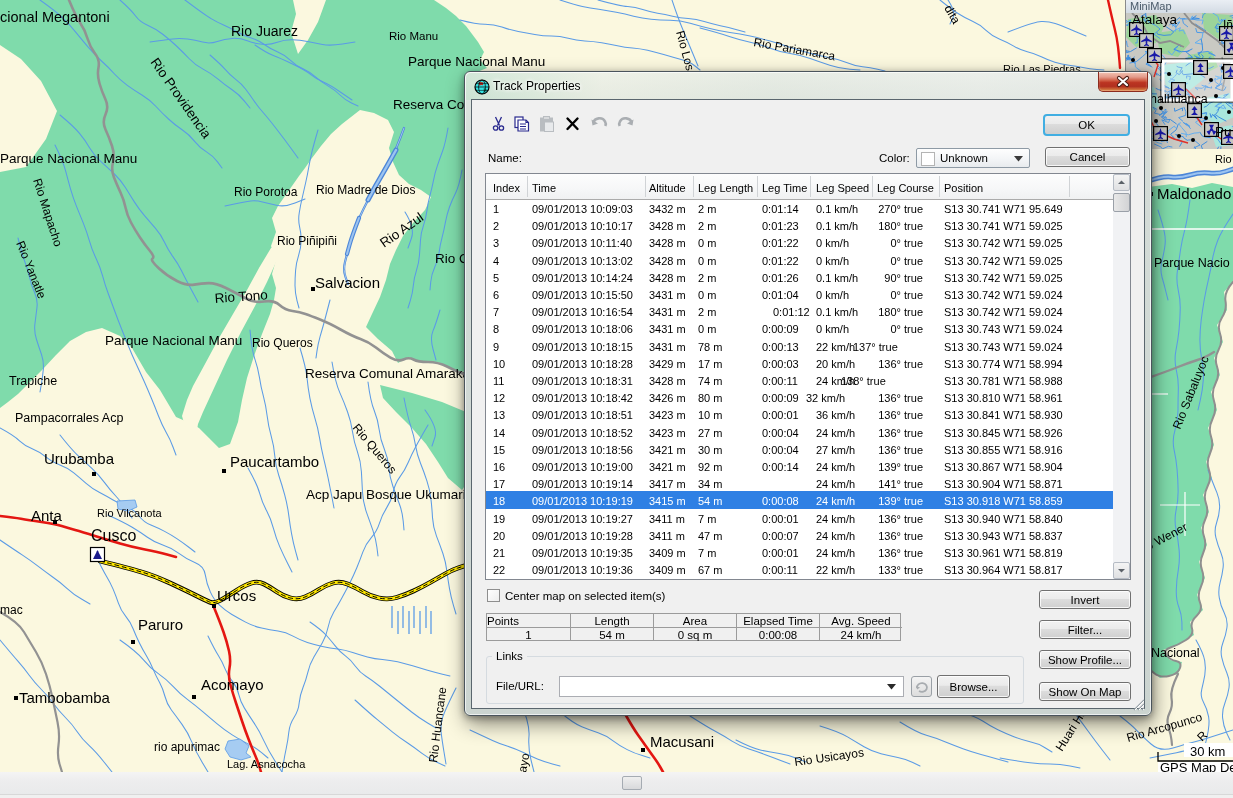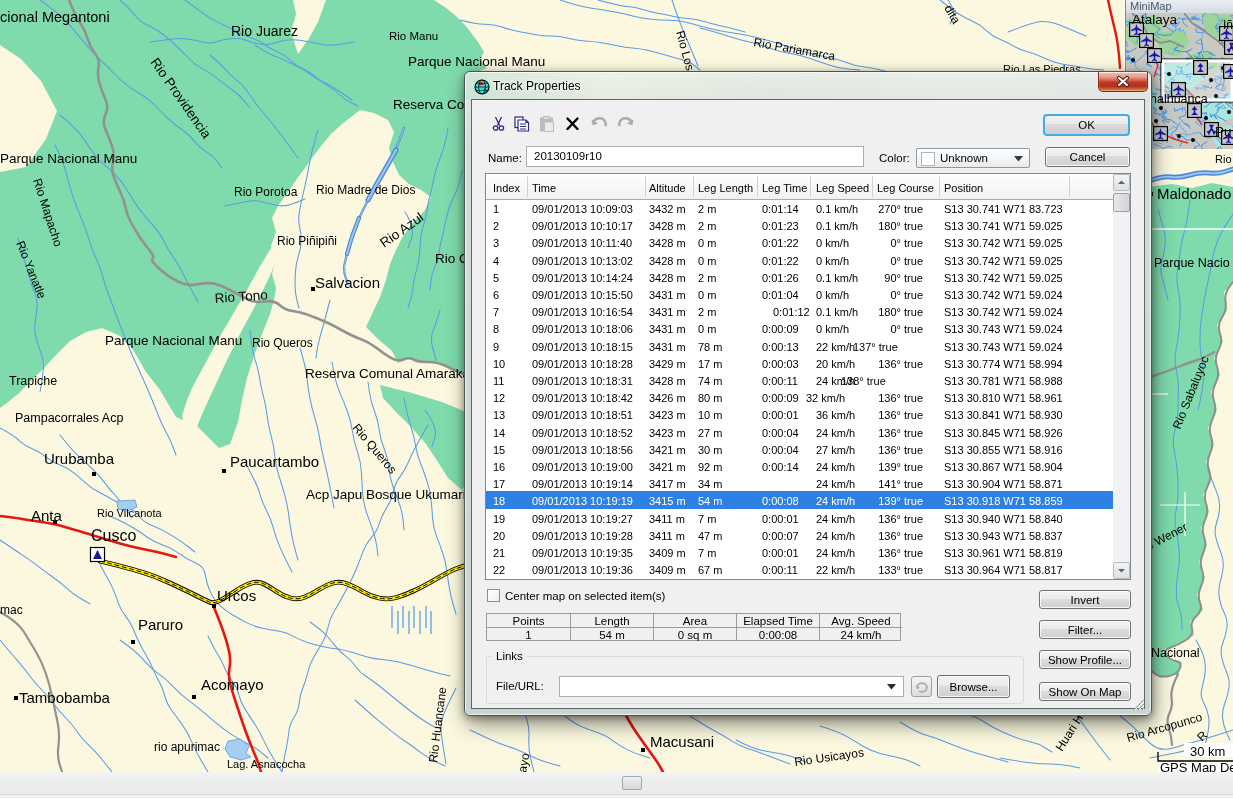--- a/index.html
+++ b/index.html
@@ -460,21 +460,20 @@
         <g transform="translate(99,0)" fill="none" stroke="#AAAEB2">
           <path d="M2.5 7 a6 5.2 0 0 1 11.5 -1.5 a6 5.2 0 0 1 0.3 4.5" stroke-width="2.6"></path>
           <path d="M0.5 3.5 L1.5 9.5 L7 7.5 Z" fill="#AAAEB2" stroke="none"></path>
         </g>
         <g transform="translate(124,0)" fill="none" stroke="#AAAEB2">
           <path d="M15.5 7 a6 5.2 0 0 0 -11.5 -1.5 a6 5.2 0 0 0 -0.3 4.5" stroke-width="2.6"></path>
           <path d="M17.5 3.5 L16.5 9.5 L11 7.5 Z" fill="#AAAEB2" stroke="none"></path>
         </g>
       </svg>
       <div style="position:absolute;left:16px;top:52px;font:11.5px 'Liberation Sans',sans-serif">Name:</div>
-      <div style="position:absolute;left:54px;top:46px;width:338px;height:21px;background:#FFF;border:1px solid #ABADB3;box-sizing:border-box;font:11.5px 'Liberation Sans',sans-serif;padding:3px 0 0 7px">20130109r10</div>
       <div style="position:absolute;left:407px;top:52px;font:11.5px 'Liberation Sans',sans-serif">Color:</div>
       <div style="position:absolute;left:444px;top:48px;width:114px;height:20px;border:1px solid #8E9AA5;border-radius:2px;background:linear-gradient(180deg,#FEFEFE,#F2F4F6 60%,#E8EBEE);box-sizing:border-box">
 <div style="position:absolute;left:4px;top:3px;width:12px;height:12px;background:#FFF;border:1px solid #B4B4B4"></div>
 <div style="position:absolute;left:23px;top:3px;font:11.5px 'Liberation Sans',sans-serif">Unknown</div>
 <svg width="9" height="6" viewBox="0 0 9 6" style="position:absolute;right:6px;top:7px">
           <path d="M0 0 L9 0 L4.5 5.5 Z" fill="#3A3A3A"></path>
         </svg>
       </div>
       <div style="position:absolute;left:571px;top:14px;width:87px;height:22px;border:2px solid #41AEE2;border-radius:4px;
 background:linear-gradient(180deg,#F1F1F1 0%,#EAEAEA 45%,#DCDCDC 46%,#CECECE 100%);box-sizing:border-box;
@@ -500,21 +499,21 @@
           <div style="position:absolute;left:583px;top:2px;width:1px;height:21px;background:#D0D3D6"></div>
         </div>
         <div style="position:absolute;left:0;top:25.0px;width:628px;height:17.2px;">
           <div style="position:absolute;left:7px;top:4px">1</div>
           <div style="position:absolute;left:46px;top:4px">09/01/2013 10:09:03</div>
           <div style="position:absolute;left:163px;top:4px">3432 m</div>
           <div style="position:absolute;left:212px;top:4px">2 m</div>
           <div style="position:absolute;left:276px;top:4px">0:01:14</div>
           <div style="position:absolute;left:330px;top:4px">0.1 km/h</div>
           <div style="position:absolute;left:355px;top:4px;width:82px;text-align:right">270° true</div>
-          <div style="position:absolute;left:458px;top:4px">S13 30.741 W71 83.723</div>
+          <div style="position:absolute;left:458px;top:4px">S13 30.741 W71 95.649</div>
         </div>
         <div style="position:absolute;left:0;top:42.2px;width:628px;height:17.2px;">
           <div style="position:absolute;left:7px;top:4px">2</div>
           <div style="position:absolute;left:46px;top:4px">09/01/2013 10:10:17</div>
           <div style="position:absolute;left:163px;top:4px">3428 m</div>
           <div style="position:absolute;left:212px;top:4px">2 m</div>
           <div style="position:absolute;left:276px;top:4px">0:01:23</div>
           <div style="position:absolute;left:330px;top:4px">0.1 km/h</div>
           <div style="position:absolute;left:355px;top:4px;width:82px;text-align:right">180° true</div>
           <div style="position:absolute;left:458px;top:4px">S13 30.741 W71 59.025</div>
@@ -725,21 +724,21 @@
             </svg></div>
           <div style="border:1px solid #B5BBc4;border-radius:2px;background:linear-gradient(180deg,#F4F4F4,#DFE0E2);box-sizing:border-box;position:absolute;left:0;width:17px;height:17px;top:388px"><svg width="15" height="15" viewBox="0 0 15 15">
               <path d="M4 6 L7.5 9.5 L11 6 Z" fill="#5B6168"></path>
             </svg></div>
           <div style="position:absolute;left:0;top:19px;width:17px;height:19px;border:1px solid #9AA0A8;border-radius:2px;background:linear-gradient(90deg,#E8E8E8,#D2D3D5);box-sizing:border-box"></div>
         </div>
       </div>
       <div style="position:absolute;left:15px;top:489px;width:13px;height:13px;border:1px solid #8E8E8E;background:linear-gradient(135deg,#FFF,#EEE);box-sizing:border-box"></div>
       <div style="position:absolute;left:33px;top:490px;font:11.5px 'Liberation Sans',sans-serif">Center map on selected item(s)</div>
       <div style="position:absolute;left:14px;top:513px;width:415px;height:28px;border:1px solid #9B9B9B;box-sizing:border-box">
-        <div style="position:absolute;left:0px;top:0;width:83px;height:14px;border-bottom:1px solid #9B9B9B;font:11.5px 'Liberation Sans',sans-serif;text-align:center;box-sizing:border-box;padding-top:1px">Points</div>
+        <div style="position:absolute;left:0px;top:0;width:83px;height:14px;border-bottom:1px solid #9B9B9B;font:11.5px 'Liberation Sans',sans-serif;box-sizing:border-box;padding-top:1px">Points</div>
         <div style="position:absolute;left:0px;top:14px;width:83px;height:13px;font:11.5px 'Liberation Sans',sans-serif;text-align:center;box-sizing:border-box;padding-top:1px">1</div>
         <div style="position:absolute;left:83px;top:0;width:83px;height:14px;border-left:1px solid #9B9B9B;border-bottom:1px solid #9B9B9B;font:11.5px 'Liberation Sans',sans-serif;text-align:center;box-sizing:border-box;padding-top:1px">Length</div>
         <div style="position:absolute;left:83px;top:14px;width:83px;height:13px;border-left:1px solid #9B9B9B;font:11.5px 'Liberation Sans',sans-serif;text-align:center;box-sizing:border-box;padding-top:1px">54 m</div>
         <div style="position:absolute;left:166px;top:0;width:83px;height:14px;border-left:1px solid #9B9B9B;border-bottom:1px solid #9B9B9B;font:11.5px 'Liberation Sans',sans-serif;text-align:center;box-sizing:border-box;padding-top:1px">Area</div>
         <div style="position:absolute;left:166px;top:14px;width:83px;height:13px;border-left:1px solid #9B9B9B;font:11.5px 'Liberation Sans',sans-serif;text-align:center;box-sizing:border-box;padding-top:1px">0 sq m</div>
         <div style="position:absolute;left:249px;top:0;width:83px;height:14px;border-left:1px solid #9B9B9B;border-bottom:1px solid #9B9B9B;font:11.5px 'Liberation Sans',sans-serif;text-align:center;box-sizing:border-box;padding-top:1px">Elapsed Time</div>
         <div style="position:absolute;left:249px;top:14px;width:83px;height:13px;border-left:1px solid #9B9B9B;font:11.5px 'Liberation Sans',sans-serif;text-align:center;box-sizing:border-box;padding-top:1px">0:00:08</div>
         <div style="position:absolute;left:332px;top:0;width:83px;height:14px;border-left:1px solid #9B9B9B;border-bottom:1px solid #9B9B9B;font:11.5px 'Liberation Sans',sans-serif;text-align:center;box-sizing:border-box;padding-top:1px">Avg. Speed</div>
         <div style="position:absolute;left:332px;top:14px;width:83px;height:13px;border-left:1px solid #9B9B9B;font:11.5px 'Liberation Sans',sans-serif;text-align:center;box-sizing:border-box;padding-top:1px">24 km/h</div>
       </div>

